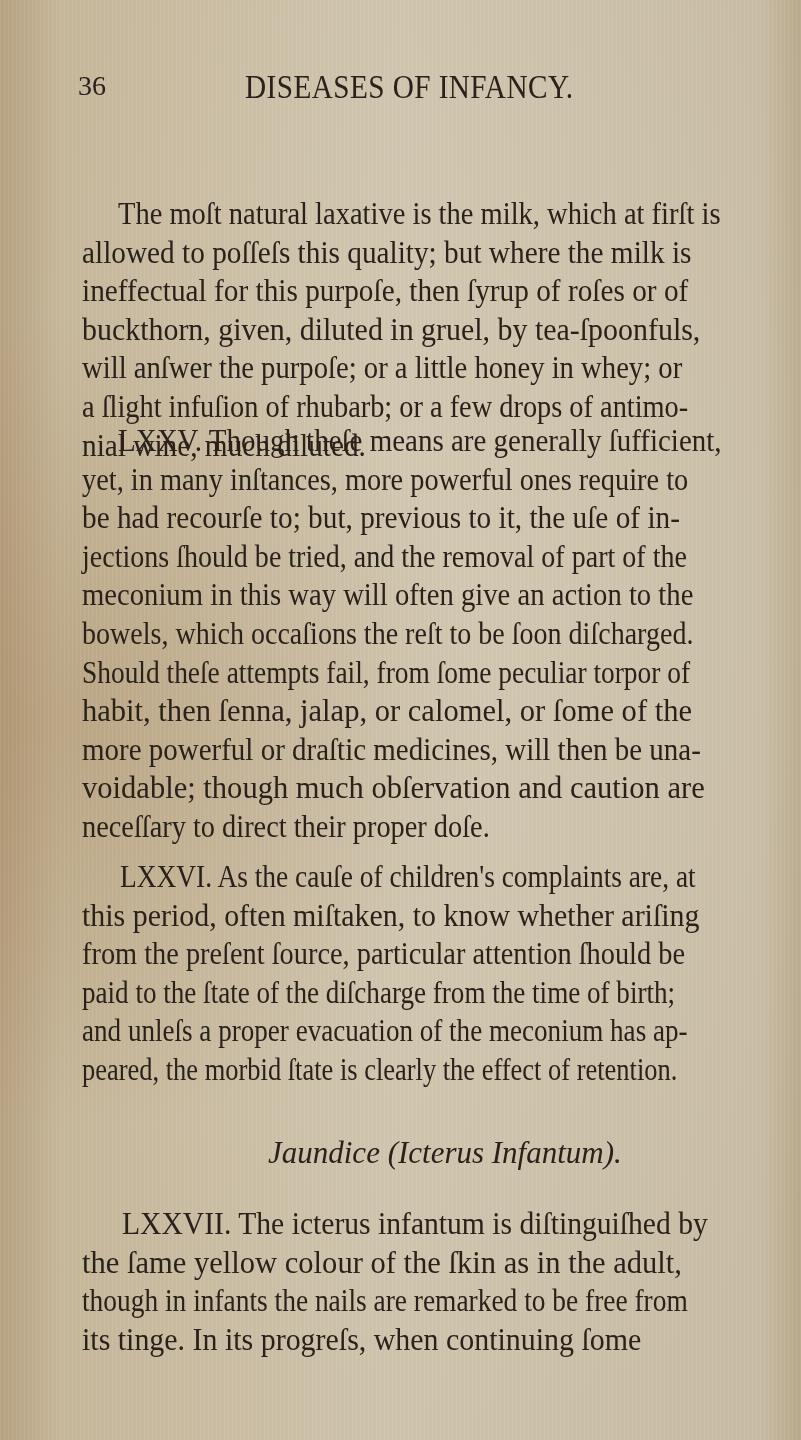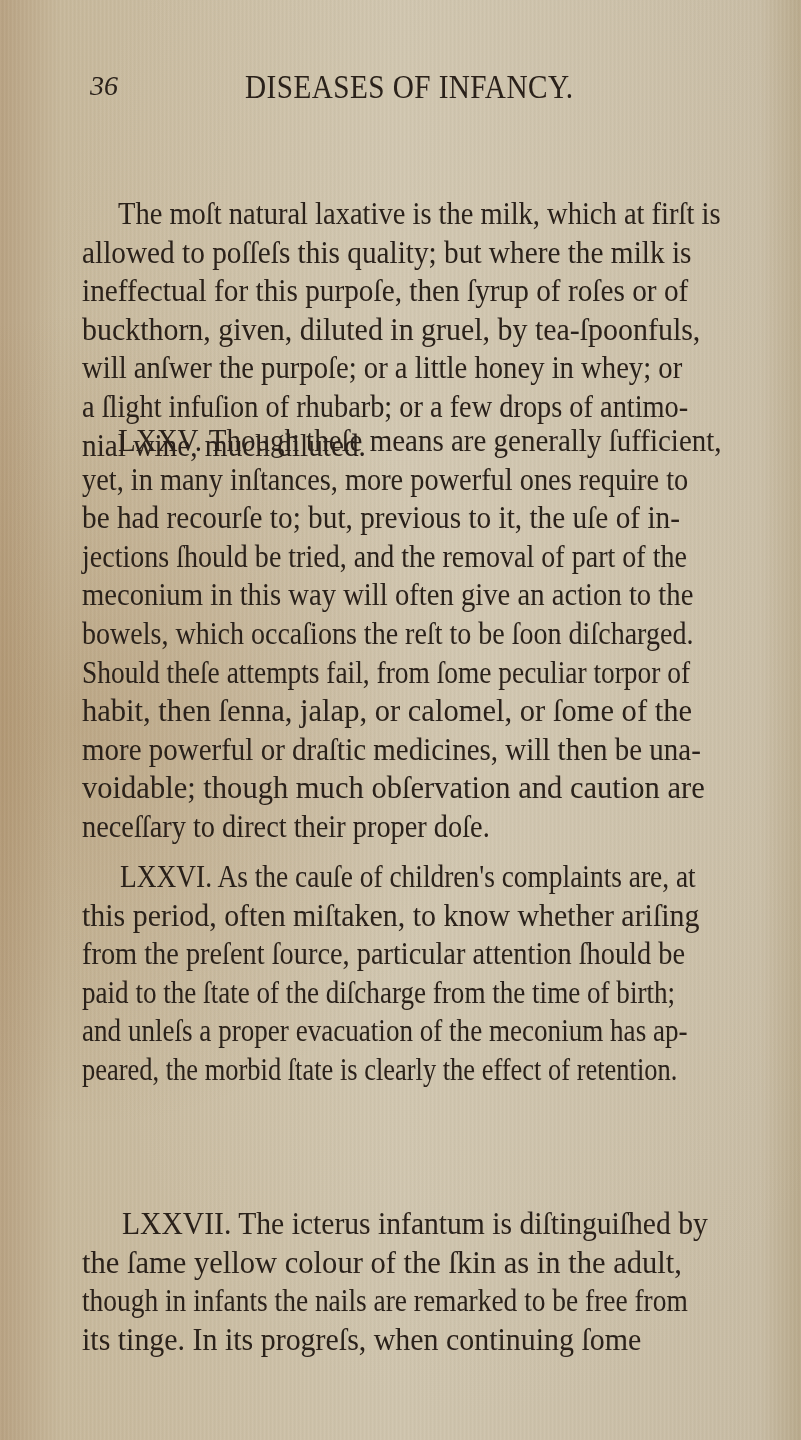--- a/index.html
+++ b/index.html
@@ -13,21 +13,21 @@
       linear-gradient(90deg, #b8a282 0px, #c7b89b 60px, #cfc4ad 400px, #c8bca4 760px, #b9aa8c 801px);
     font-family: "Liberation Serif", "DejaVu Serif", serif;
     color: #2a211a;
     position: relative;
   }
   .page { position: absolute; left: 0; top: 0; width: 801px; height: 1440px; }
   .header {
     position: absolute; top: 68px; left: 78px; width: 700px; height: 40px;
   }
   .page-number {
-    position: absolute; left: 12px; top: 2px; font-size: 28px; letter-spacing: 0px; font-style: italic;
+    position: absolute; left: 0; top: 2px; font-size: 28px; letter-spacing: 0px;
   }
   .running-title {
     position: absolute; left: 167px; top: 0; font-size: 34px; letter-spacing: 0.5px;
     transform: scaleX(0.86); transform-origin: left top; white-space: nowrap;
   }
   .para { position: absolute; left: 82px; width: 700px; }
   .line {
     position: absolute; left: 0; white-space: nowrap; font-size: 31.5px; line-height: 38px;
     transform-origin: left top;
   }
@@ -69,20 +69,21 @@
     </div>
   <div class="para" style="top: 858px;">
       <div class="line" style="top: 0px; left: 38px; transform: scaleX(0.87);">LXXVI. As the cauſe of children's complaints are, at</div>
       <div class="line" style="top: 38.6px; left: 0px; transform: scaleX(0.95);">this period, often miſtaken, to know whether ariſing</div>
       <div class="line" style="top: 77.2px; left: 0px; transform: scaleX(0.9);">from the preſent ſource, particular attention ſhould be</div>
       <div class="line" style="top: 115.8px; left: 0px; transform: scaleX(0.86);">paid to the ſtate of the diſcharge from the time of birth;</div>
       <div class="line" style="top: 154.4px; left: 0px; transform: scaleX(0.86);">and unleſs a proper evacuation of the meconium has ap-</div>
       <div class="line" style="top: 193px; left: 0px; transform: scaleX(0.84);">peared, the morbid ſtate is clearly the effect of retention.</div>
     </div>
 
+  <div class="subhead">Jaundice (Icterus Infantum).</div>
 
   <div class="para" style="top: 1205px;">
       <div class="line" style="top: 0px; left: 40px; transform: scaleX(0.94);">LXXVII. The icterus infantum is diſtinguiſhed by</div>
       <div class="line" style="top: 38.6px; left: 0px; transform: scaleX(0.97);">the ſame yellow colour of the ſkin as in the adult,</div>
       <div class="line" style="top: 77.2px; left: 0px; transform: scaleX(0.87);">though in infants the nails are remarked to be free from</div>
       <div class="line" style="top: 115.8px; left: 0px; transform: scaleX(0.95);">its tinge. In its progreſs, when continuing ſome</div>
     </div>
 </div>
 
 </body></html>

